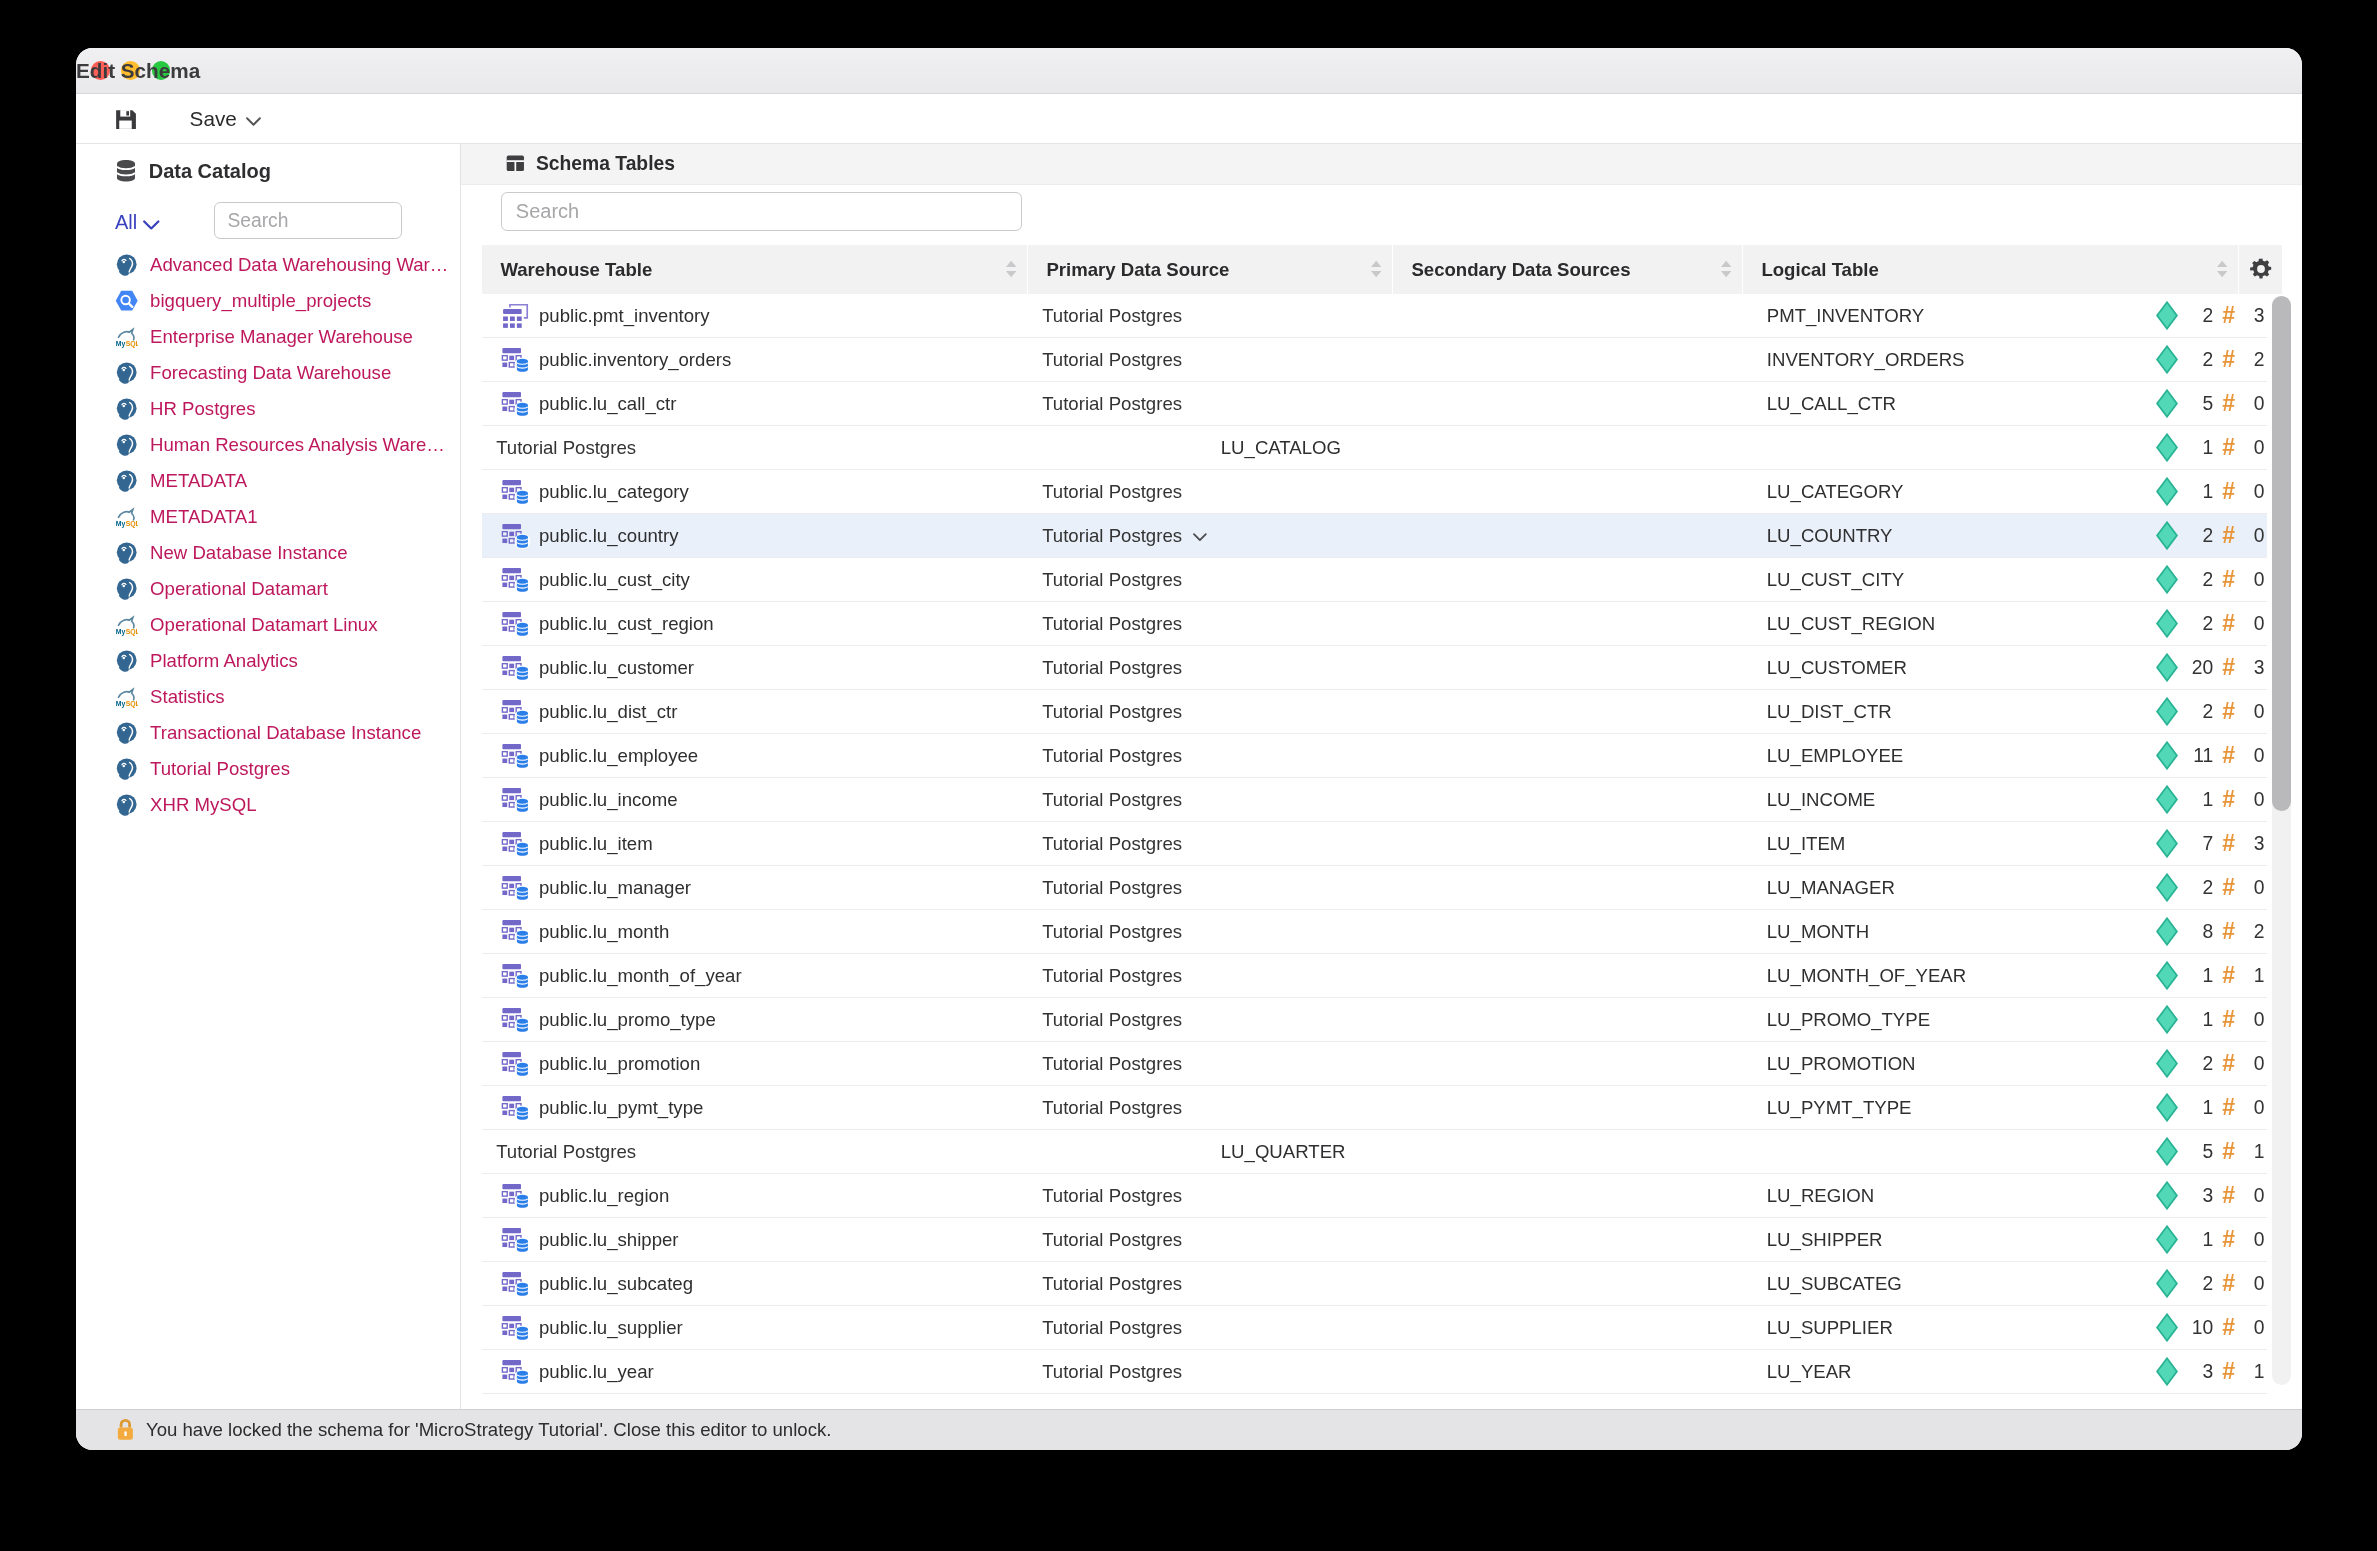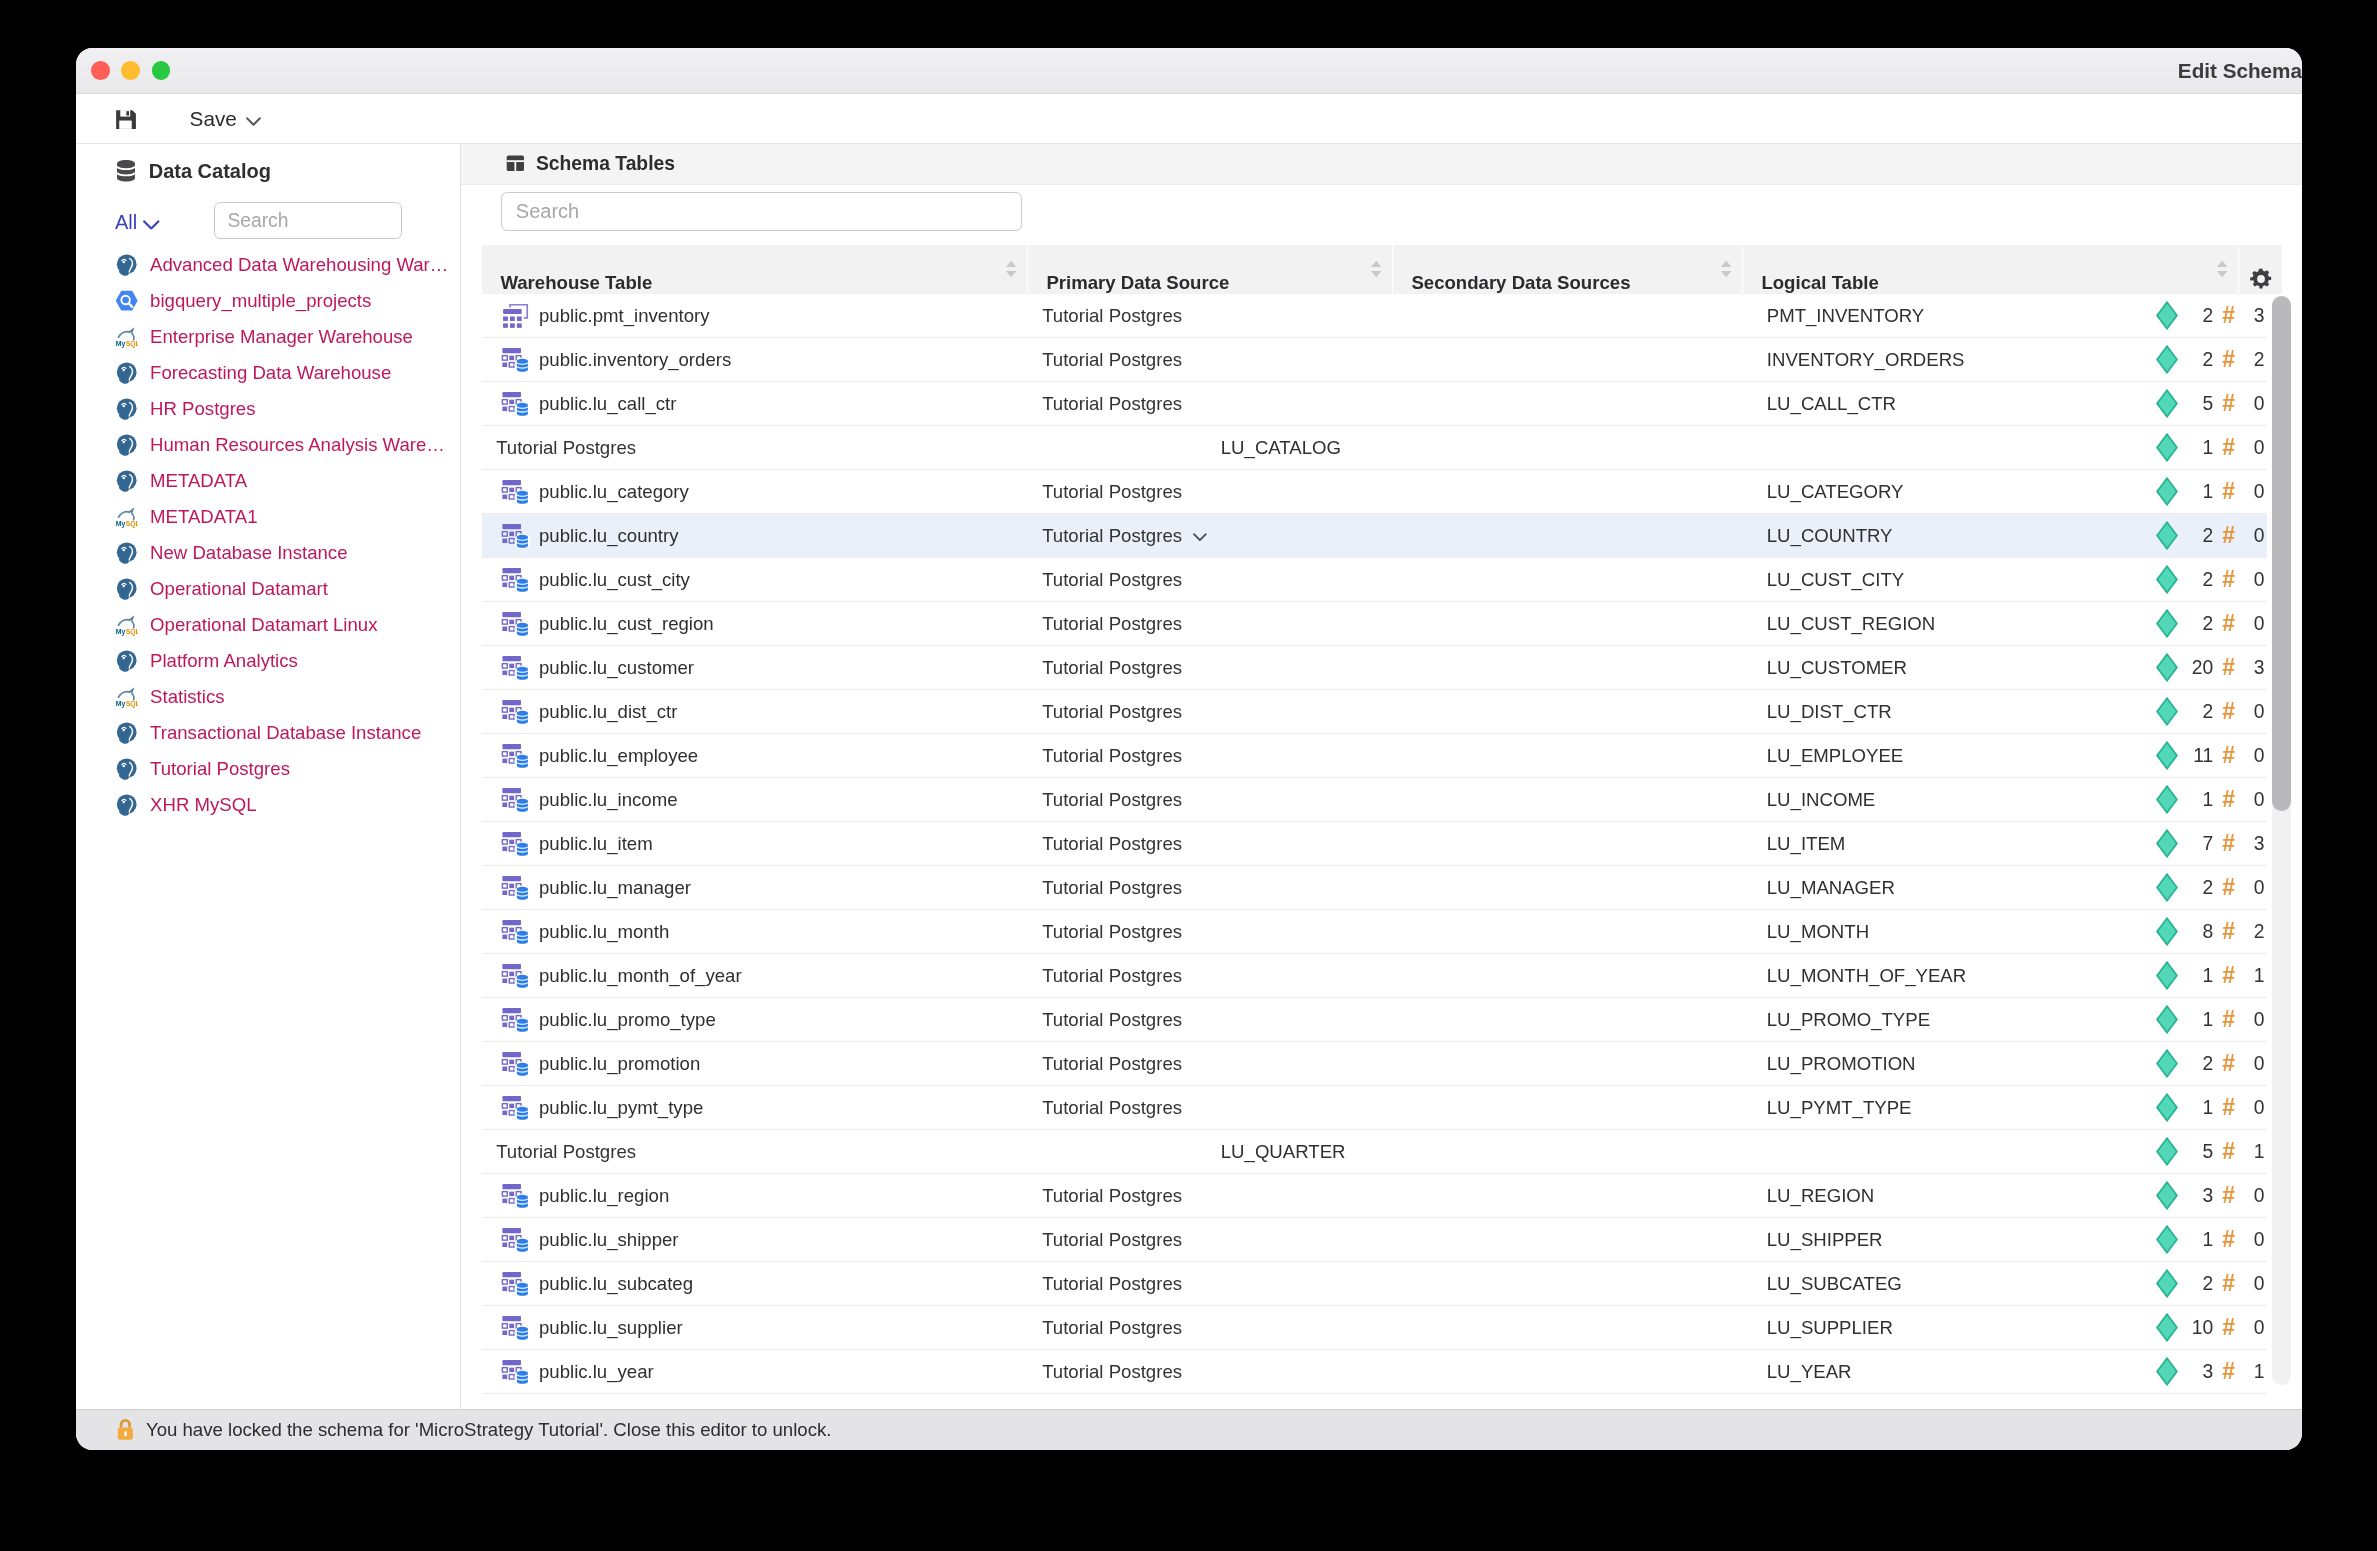--- a/index.html
+++ b/index.html
@@ -14,21 +14,21 @@
     box-shadow:0 20.7px 62px rgba(0,0,0,.55);
   }
   
   .titlebar{
     position:absolute;left:0;top:0;right:0;height:45px;
     background:linear-gradient(#f0f0f2,#e9e9eb);
     border-bottom:1.4px solid #d7d7d9;
   }
   .titlebar .title{
     position:absolute;left:0;right:0;top:0;height:45px;line-height:45px;
-    text-align:right;font-size:20.7px;font-weight:700;color:#3c3c3e;
+    text-align:left;font-size:20.7px;font-weight:700;color:#3c3c3e;
   }
   .lights{position:absolute;left:15px;top:0;height:45px;display:flex;align-items:center;gap:11.7px;}
   .light{width:18.6px;height:18.6px;border-radius:50%;}
   .light.red{background:#ff5f57;}
   .light.yellow{background:#febc2e;}
   .light.green{background:#28c840;}
   
   .toolbar{
     position:absolute;left:0;top:47px;right:0;height:49px;background:#fff;
     border-bottom:1.4px solid #e6e6e8;display:flex;align-items:center;padding-left:37px;box-sizing:border-box;
@@ -69,21 +69,21 @@
   .main-search{
     position:absolute;left:40px;top:48px;width:521px;height:39px;box-sizing:border-box;
     border:1.4px solid #cacacc;border-radius:6.2px;font-size:20px;padding:0 13.8px;color:#333;
     font-family:inherit;outline:none;
   }
   .main-search::placeholder{color:#a7a7aa;}
   
   .thead{position:absolute;left:21.4px;top:101px;height:49px;display:flex;}
   .th{
     background:#f2f2f3;border-right:1.4px solid #fff;box-sizing:border-box;
-    display:flex;align-items:flex-end;padding-left:18px;position:relative;
+    display:flex;align-items:center;padding-left:18px;position:relative;
   }
   .th .txt{font-size:18.6px;font-weight:700;color:#2b2b2d;}
   .th .sort{position:absolute;right:11px;top:50%;transform:translateY(-50%);}
   .th.c1{width:546px;}.th.c2{width:365px;}.th.c3{width:350px;}.th.c4{width:496px;}
   .th.cg{width:43px;border-right:none;justify-content:center;padding-left:0;}
   .tbody{position:absolute;left:21.4px;top:150px;width:1785px;}
   .trow{height:44px;display:flex;align-items:center;border-bottom:1.4px solid #ececee;box-sizing:border-box;background:#fff;}
   .trow.selected{background:#e9f0f9;}
   .c{display:flex;align-items:center;box-sizing:border-box;height:100%;}
   .c.c1{width:546px;padding-left:18.6px;gap:9px;}

